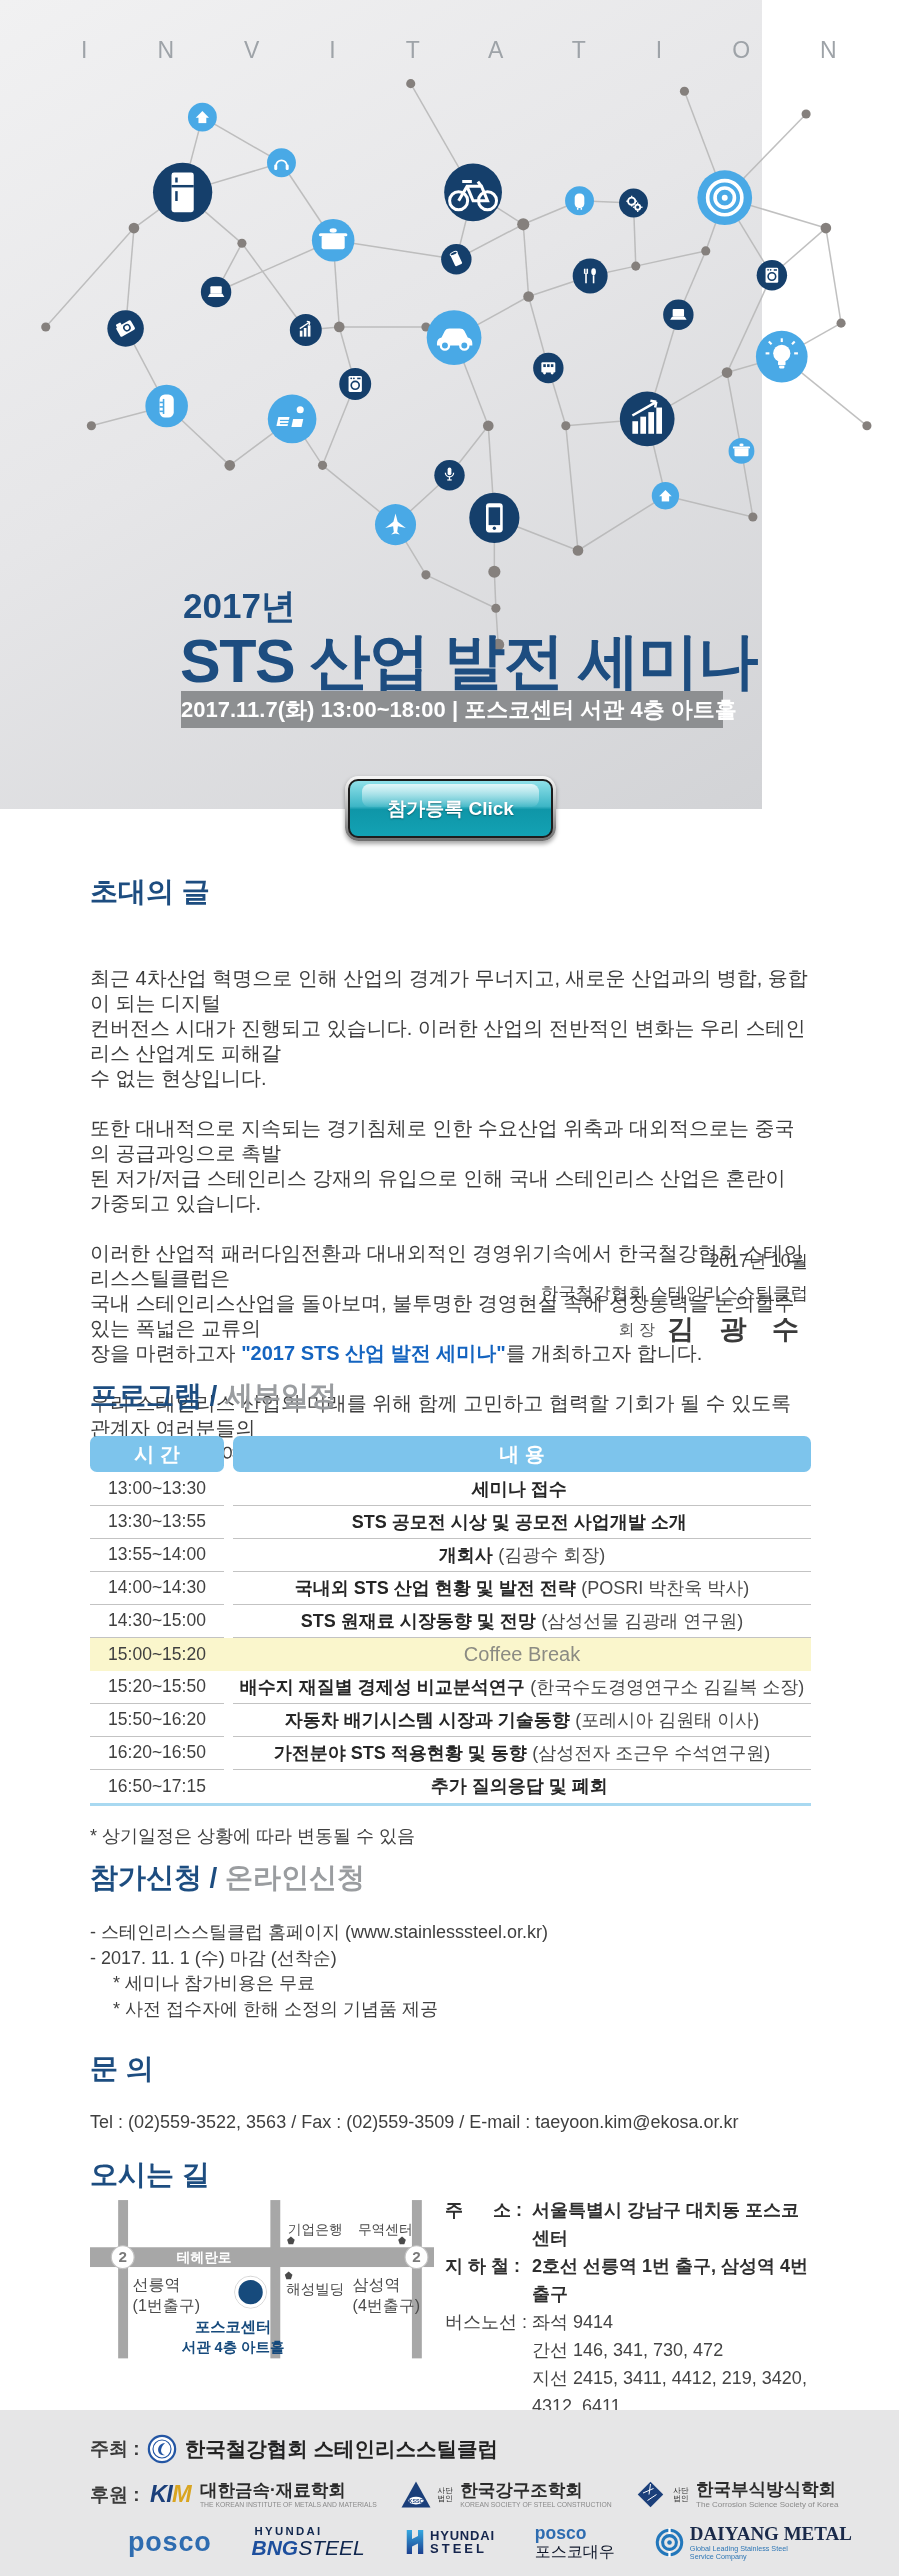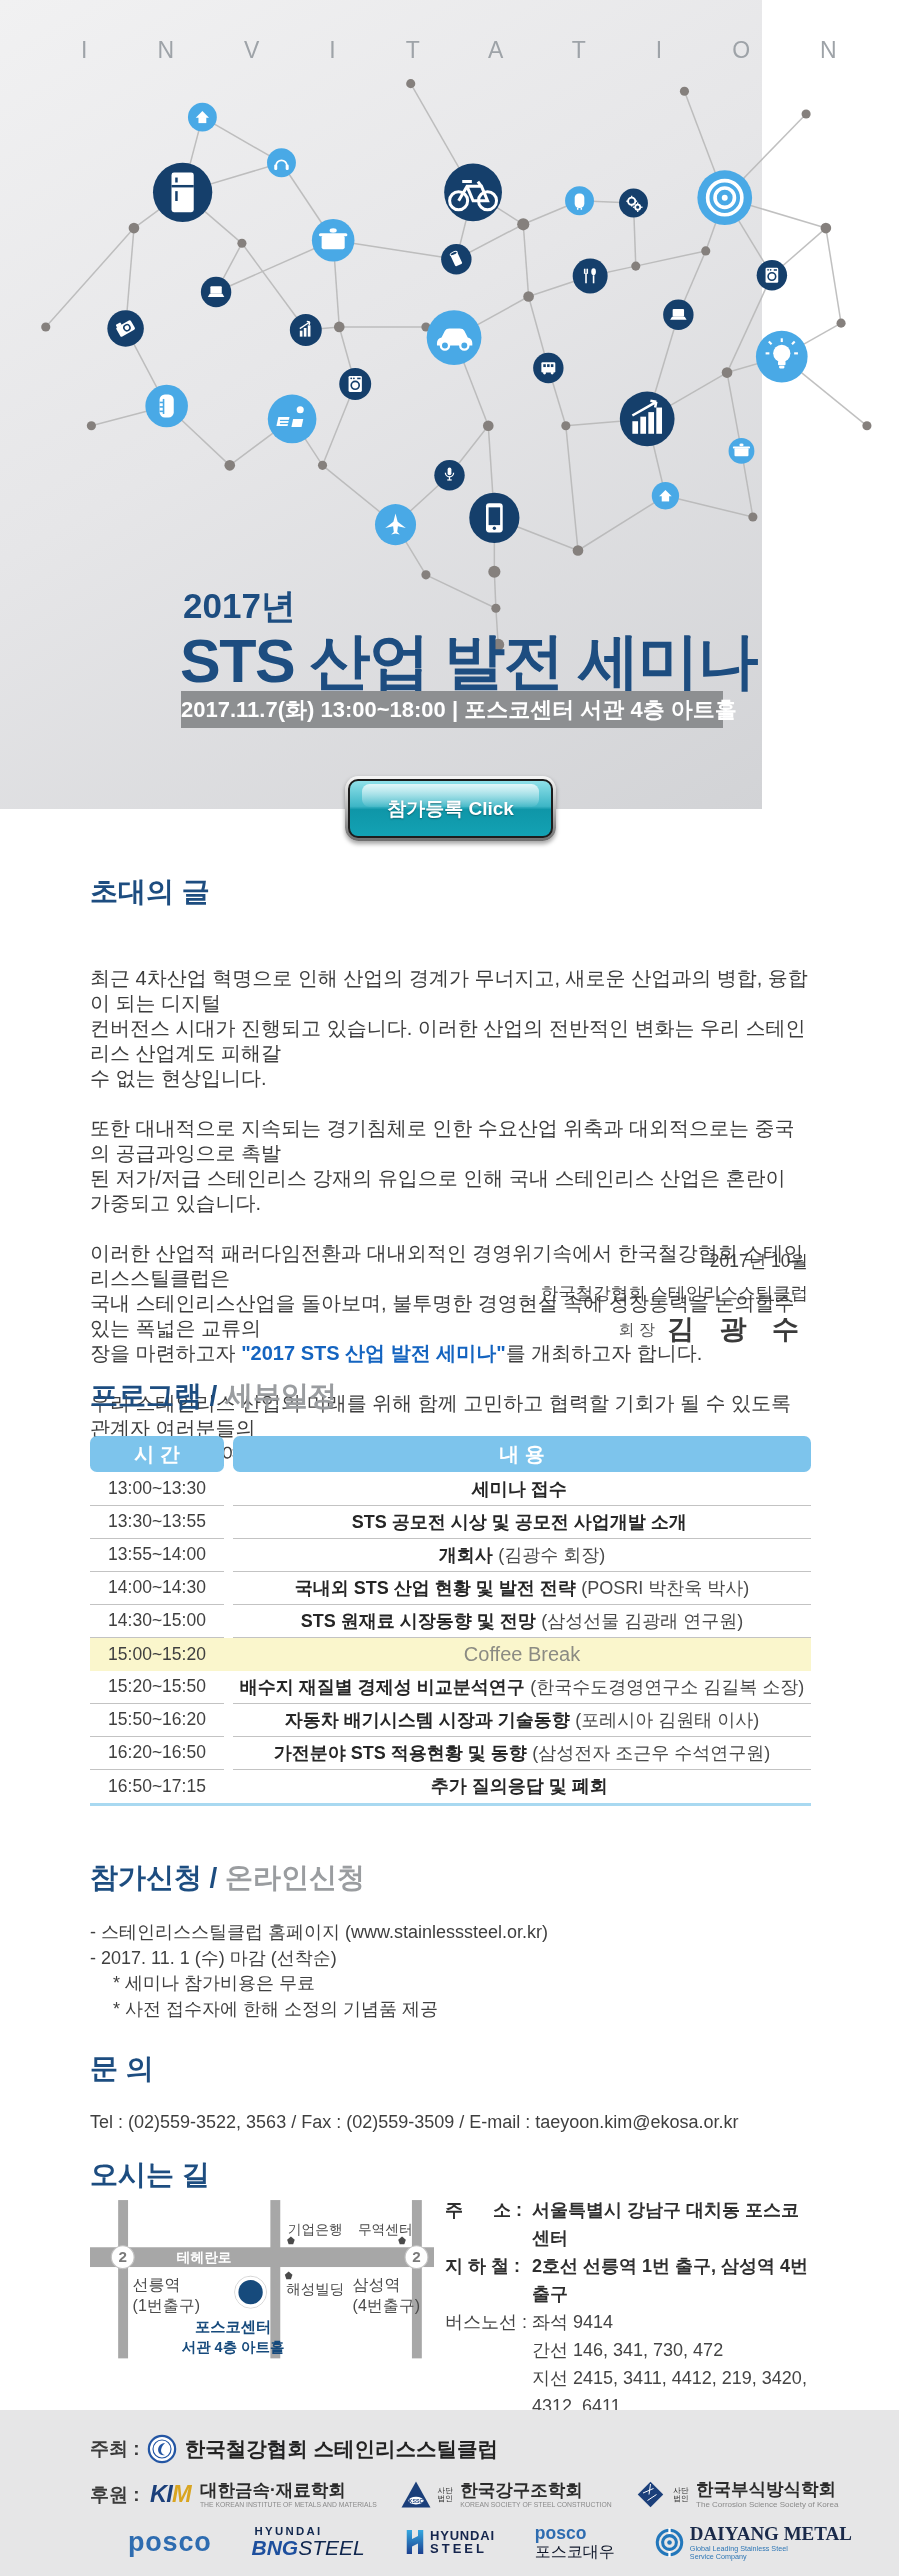--- a/index.html
+++ b/index.html
@@ -546,20 +546,21 @@
       </div>
       <div class="pt-row last">
         <div class="pt-time">16:50~17:15</div>
         <div class="pt-content">
             <span class="pt-title">추가 질의응답 및 폐회</span>
             <span class="pt-speaker"></span>
           </div>
       </div>
       <div class="pt-footline"></div>
     </div>
+    <div class="program-note">* 상기일정은 상황에 따라 변동될 수 있음</div>
   </section>
 
   <section class="apply">
     <h2 class="section-heading"><span>참가신청</span><span class="slash">/</span><span class="sub">온라인신청</span></h2>
     <div class="apply-list">
       <div>- 스테인리스스틸클럽 홈페이지 (www.stainlesssteel.or.kr)</div>
       <div>- 2017. 11. 1 (수) 마감 (선착순)</div>
       <div class="subitem">* 세미나 참가비용은 무료</div>
       <div class="subitem">* 사전 접수자에 한해 소정의 기념품 제공</div>
     </div>

